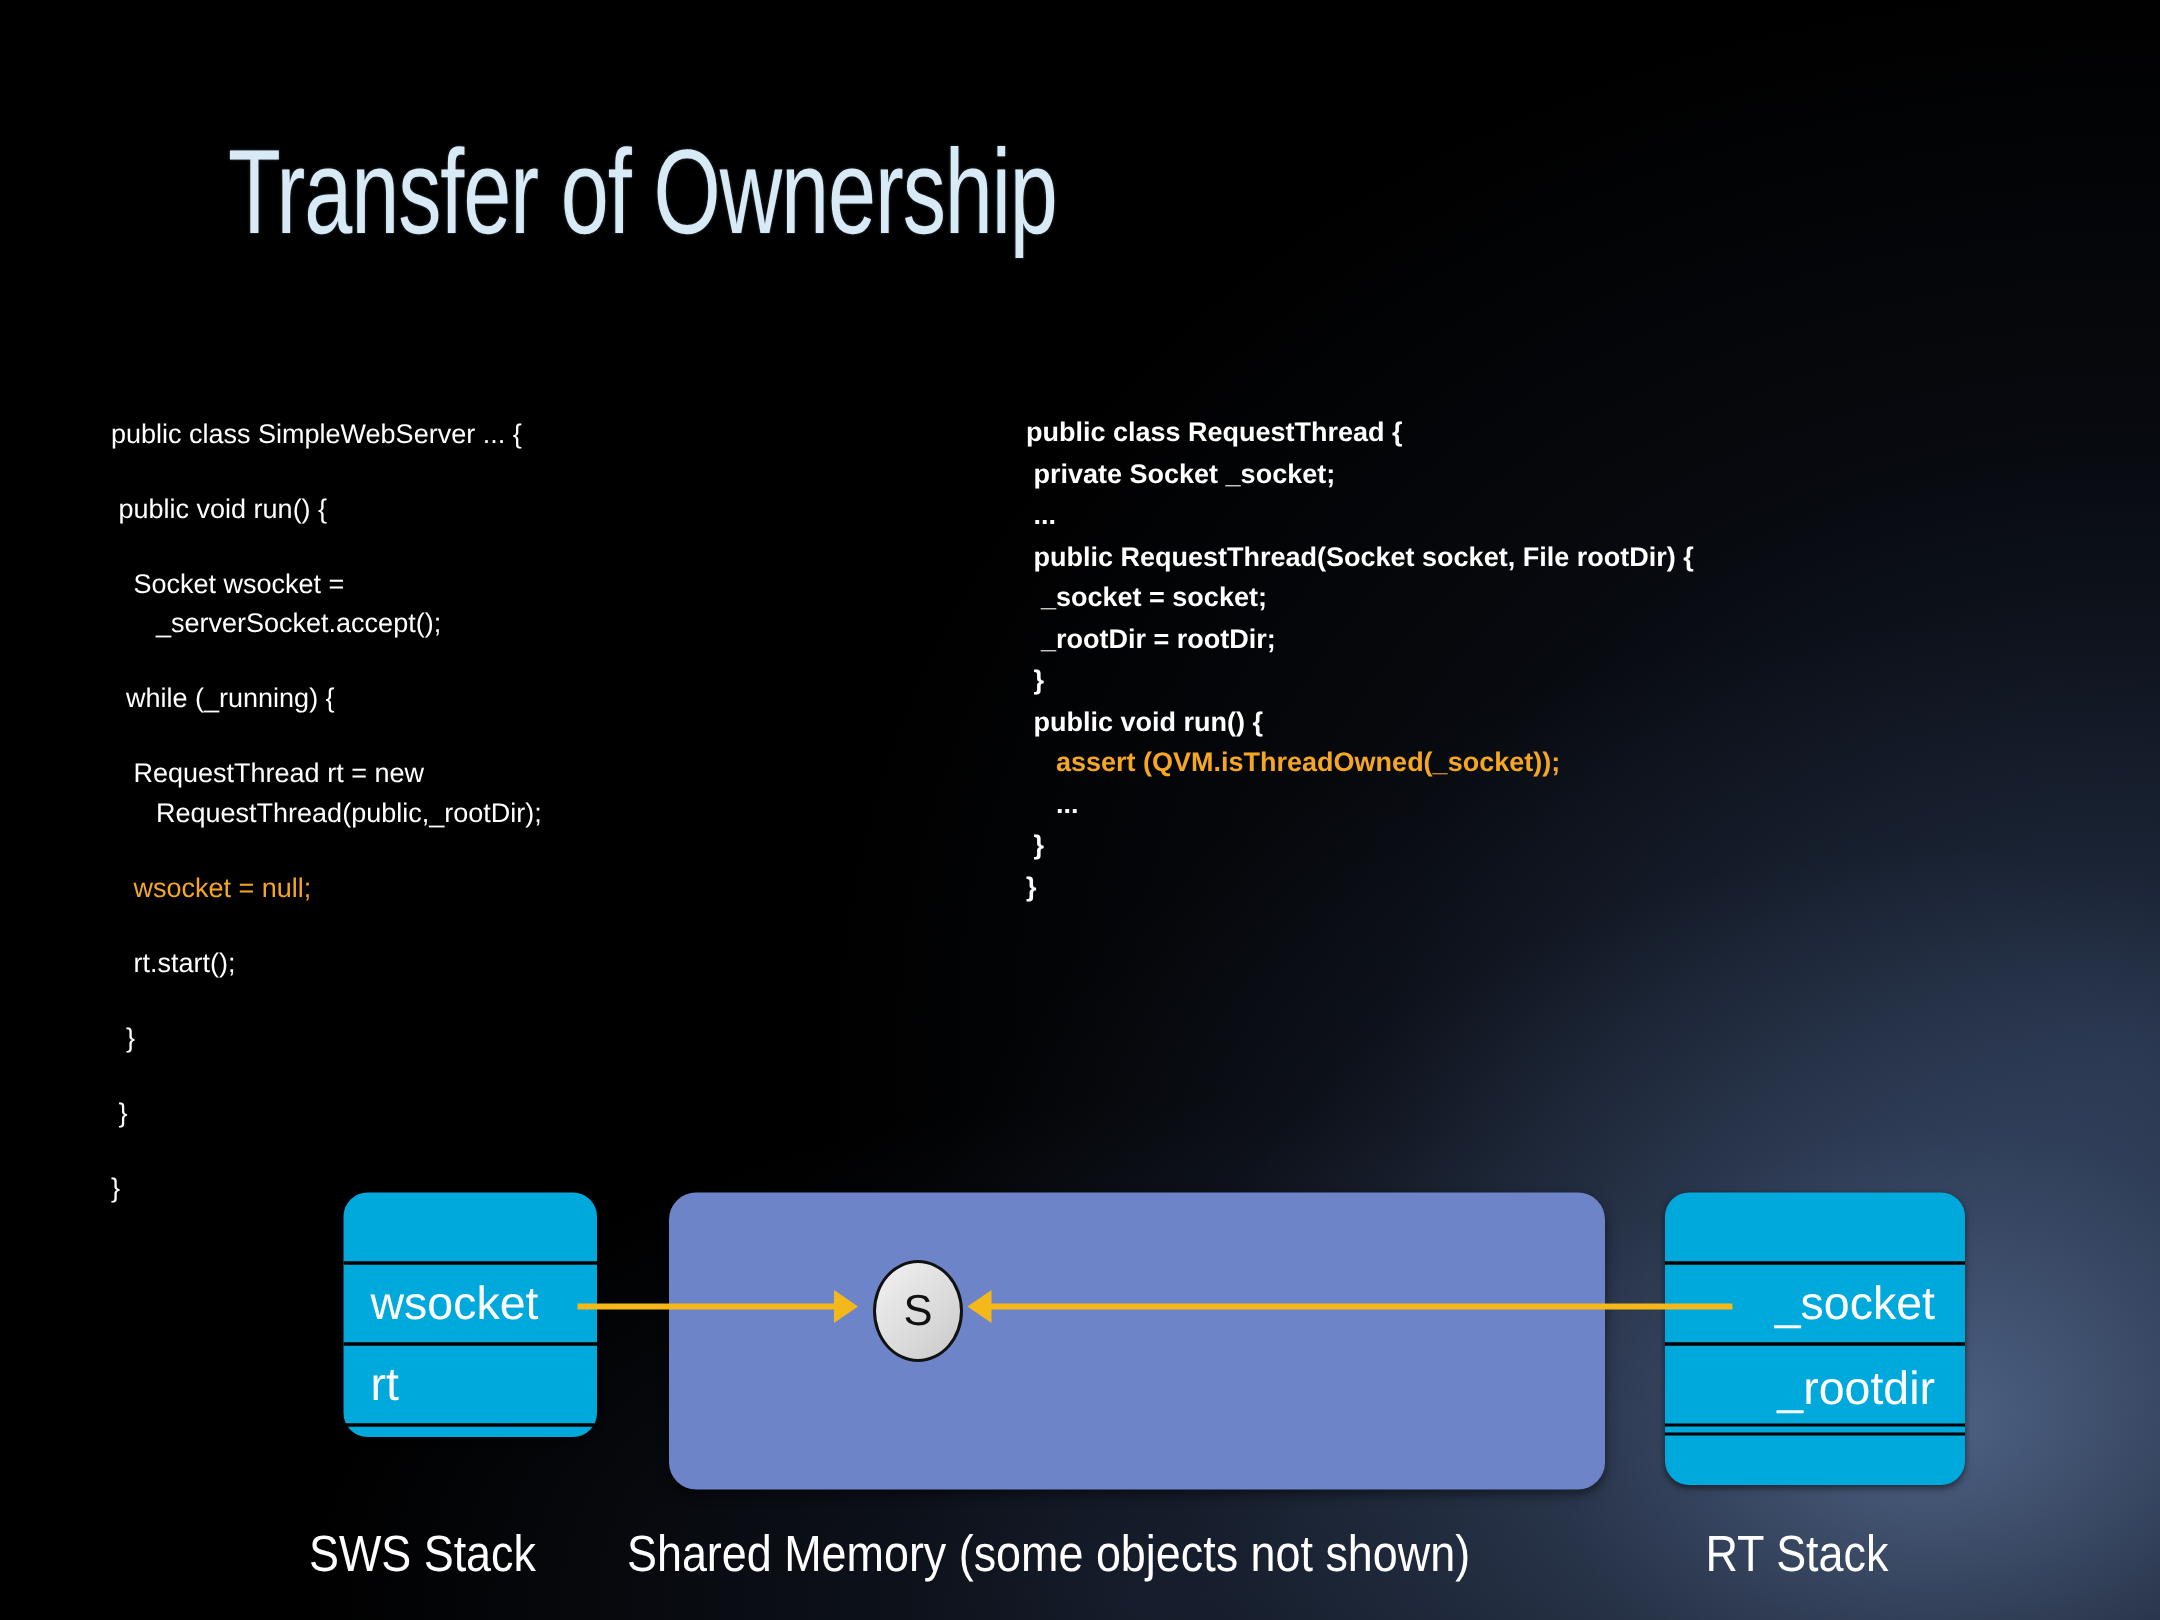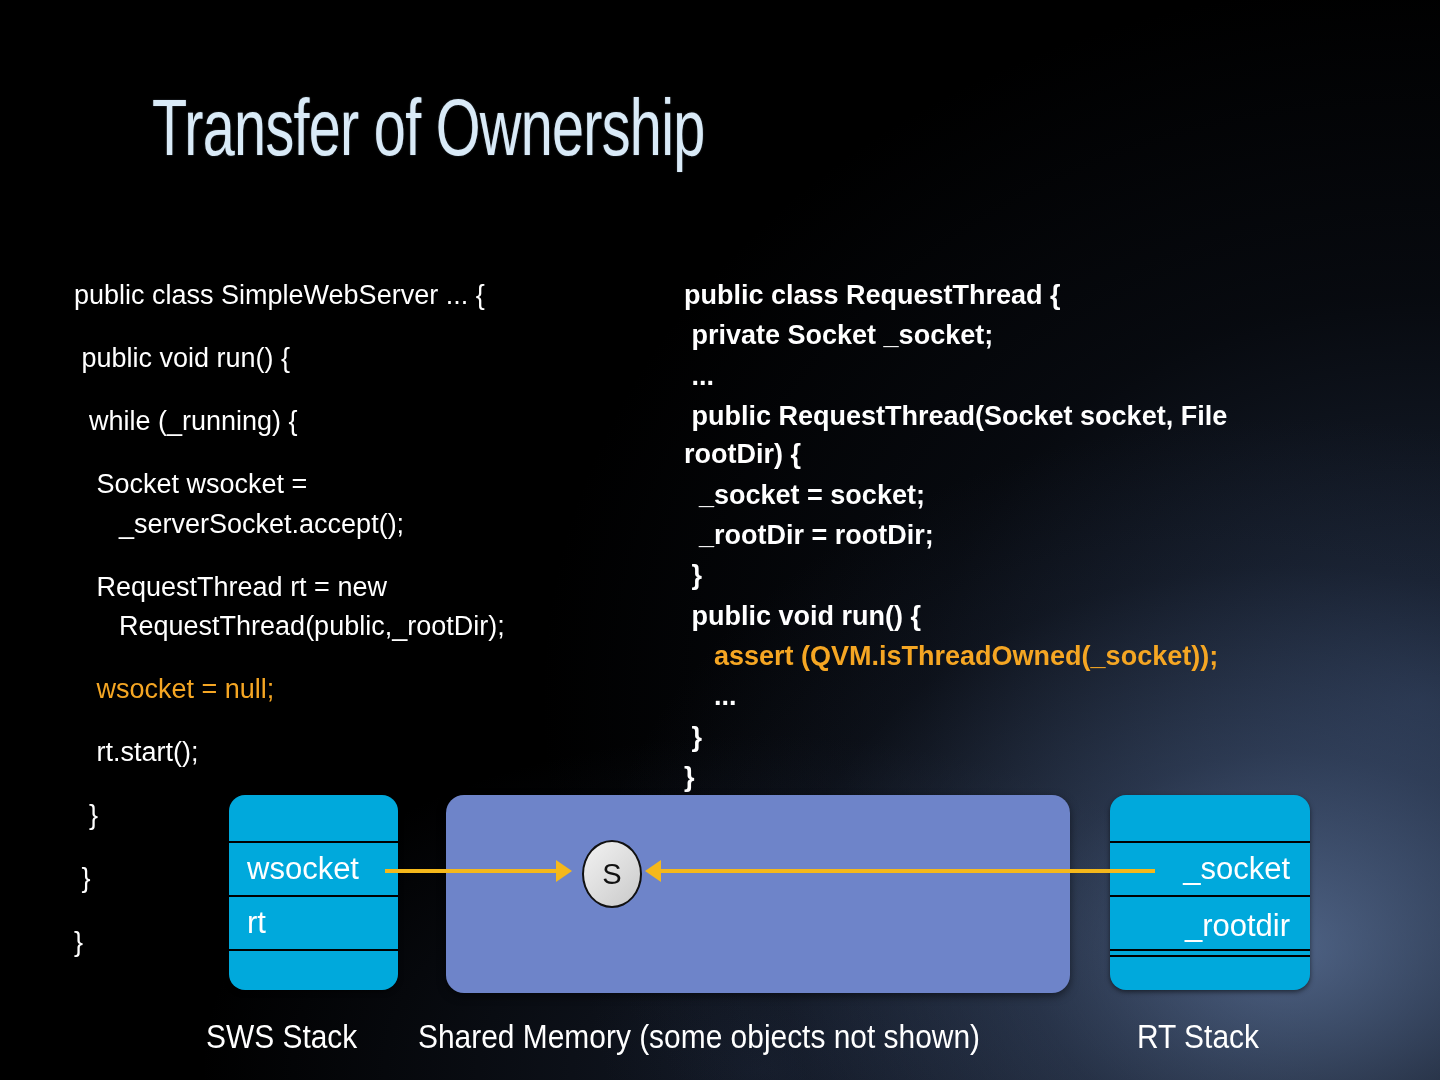--- a/index.html
+++ b/index.html
@@ -37,21 +37,21 @@
     transform-origin: left top;
     font-weight: 400;
     text-shadow: 0 0 2px rgba(190,215,240,0.35);
   }
 
   
   .code-col {
     position: absolute;
     color: #FFFFFF;
     font-family: "Liberation Sans", sans-serif;
-    font-size: 27px;
+    font-size: 18px;
   }
   #code-left  { left: 74px;  top: 276px; width: 590px; }
   #code-right { left: 684px; top: 276px; width: 640px; font-weight: bold; }
 
   .code-line {
     white-space: pre-wrap;
     color: #FFFFFF;
   }
   #code-left .code-line  { margin-bottom: 24px; line-height: 1.45; }
   #code-right .code-line { margin-bottom: 2px;  line-height: 1.42; }
@@ -74,21 +74,21 @@
     border-bottom: 2px solid #000;
     color: #FFFFFF;
     font-size: 31px;
     display: flex;
     align-items: center;
     box-sizing: border-box;
   }
   .stack-row.left-align  { justify-content: flex-start; padding-left: 18px; }
   .stack-row.right-align { justify-content: flex-end;   padding-right: 20px; }
 
-  #sws-box { left: 229px; top: 795px; width: 169px; height: 195px; }
+  #sws-box { left: 229px; top: 795px; width: 169px; height: 163px; }
   #rt-box  { left: 1110px; top: 795px; width: 200px; height: 195px; }
 
   #shared-box {
     position: absolute;
     left: 446px; top: 795px;
     width: 624px; height: 198px;
     background: #6E84C9;
     border-radius: 18px;
     box-shadow: 0 3px 8px rgba(0,0,0,0.5);
   }
@@ -142,23 +142,23 @@
 </head>
 <body>
 
 <div id="slide">
 
   <div id="title">Transfer of Ownership</div>
 
   <div id="code-left" class="code-col">
     <div class="code-line">public class SimpleWebServer ... {</div>
     <div class="code-line"> public void run() {</div>
-    <div class="code-line">  while (_running) {</div>
     <div class="code-line">   Socket wsocket =
       _serverSocket.accept();</div>
+    <div class="code-line">  while (_running) {</div>
     <div class="code-line">   RequestThread rt = new
       RequestThread(public,_rootDir);</div>
     <div class="code-line hl">   wsocket = null;</div>
     <div class="code-line">   rt.start();</div>
     <div class="code-line">  }</div>
     <div class="code-line"> }</div>
     <div class="code-line">}</div>
   </div>
 
   <div id="code-right" class="code-col">

